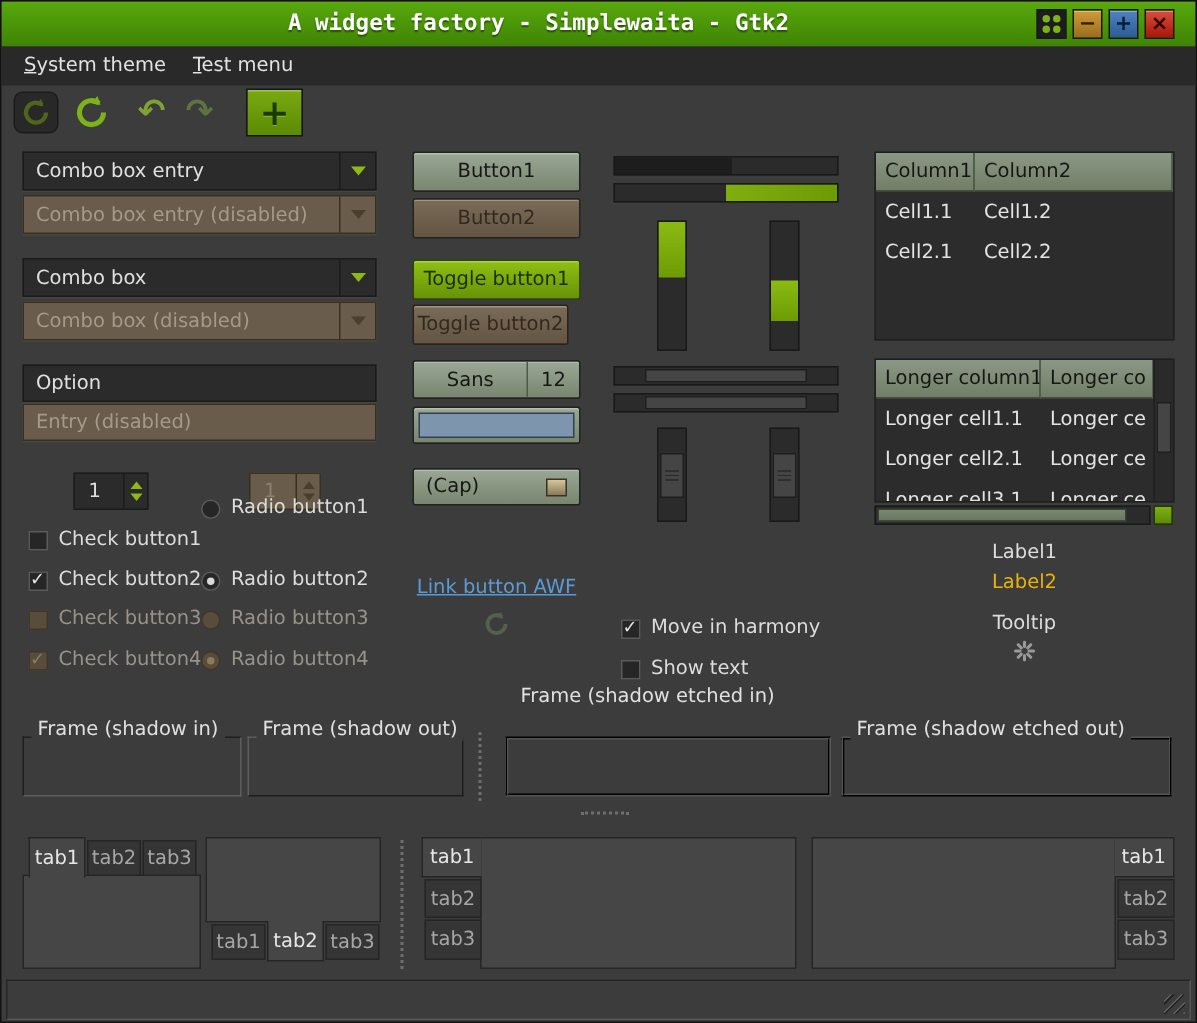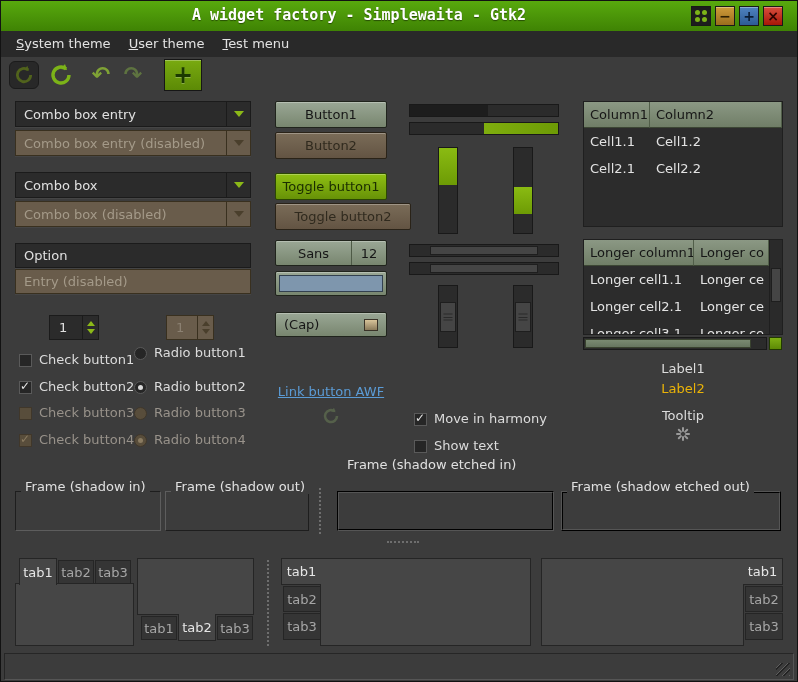--- a/index.html
+++ b/index.html
@@ -149,21 +149,20 @@
         <span>+</span>
       </div>
       <div class="ctl close">
         <span>×</span>
       </div>
     </div>
   </div>
 
   <div class="menubar">
     <div class="menu-item"><span class="mn">S</span><span>ystem theme</span></div>
-    <div class="menu-item"><span class="mn">U</span><span>ser theme</span></div>
     <div class="menu-item"><span class="mn">T</span><span>est menu</span></div>
   </div>
 
   <div class="toolbar">
     <div class="tb-icon tb-tile" style="left:8px;top:4px;width:30px;height:28px">
       <svg width="20" height="20" viewBox="0 0 24 24">
           <path d="M20 12a8 8 0 1 1-3-6.2" fill="none" stroke="#51631c" stroke-width="3.4"></path>
           <path d="M16 1l2 6-6-1z" fill="#51631c"></path>
         </svg>
     </div>
@@ -245,21 +244,21 @@
     <span class="cbox"></span>
     <span class="lbl">Check button3</span>
   </div>
   <div class="ctrl-row dis abs" style="left:18px;top:431px">
     <span class="cbox">
         <span class="mark">✓</span>
       </span>
     <span class="lbl">Check button4</span>
   </div>
 
-  <div class="ctrl-row abs" style="left:133px;top:344px">
+  <div class="ctrl-row abs" style="left:133px;top:330px">
     <span class="rad"></span>
     <span class="lbl">Radio button1</span>
   </div>
   <div class="ctrl-row abs" style="left:133px;top:378px">
     <span class="rad">
         <span class="rdot"></span>
       </span>
     <span class="lbl">Radio button2</span>
   </div>
   <div class="ctrl-row dis abs" style="left:133px;top:404px">
@@ -269,21 +268,21 @@
   <div class="ctrl-row dis abs" style="left:133px;top:431px">
     <span class="rad">
         <span class="rdot"></span>
       </span>
     <span class="lbl">Radio button4</span>
   </div>
 
   <div class="btn abs" style="left:274px;top:100px;width:112px;height:27px">Button1</div>
   <div class="btn disabled abs" style="left:274px;top:131px;width:112px;height:27px">Button2</div>
   <div class="btn toggled abs" style="left:274px;top:172px;width:112px;height:27px">Toggle button1</div>
-  <div class="btn disabled abs" style="left:274px;top:202px;width:136px;height:27px">Toggle button2</div>
+  <div class="btn disabled abs" style="left:274px;top:202px;width:104px;height:27px">Toggle button2</div>
 
   <div class="btn abs" style="left:274px;top:239px;width:112px;height:26px;padding:0">
     <span class="seg" style="flex:1">Sans</span>
     <span class="seg-div"></span>
     <span class="seg" style="width:34px">12</span>
   </div>
   <div class="btn abs" style="left:274px;top:270px;width:112px;height:25px;padding:3px">
     <span class="swatch"></span>
   </div>
   <div class="btn abs" style="left:274px;top:311px;width:112px;height:25px;padding:0 8px;justify-content:space-between">

